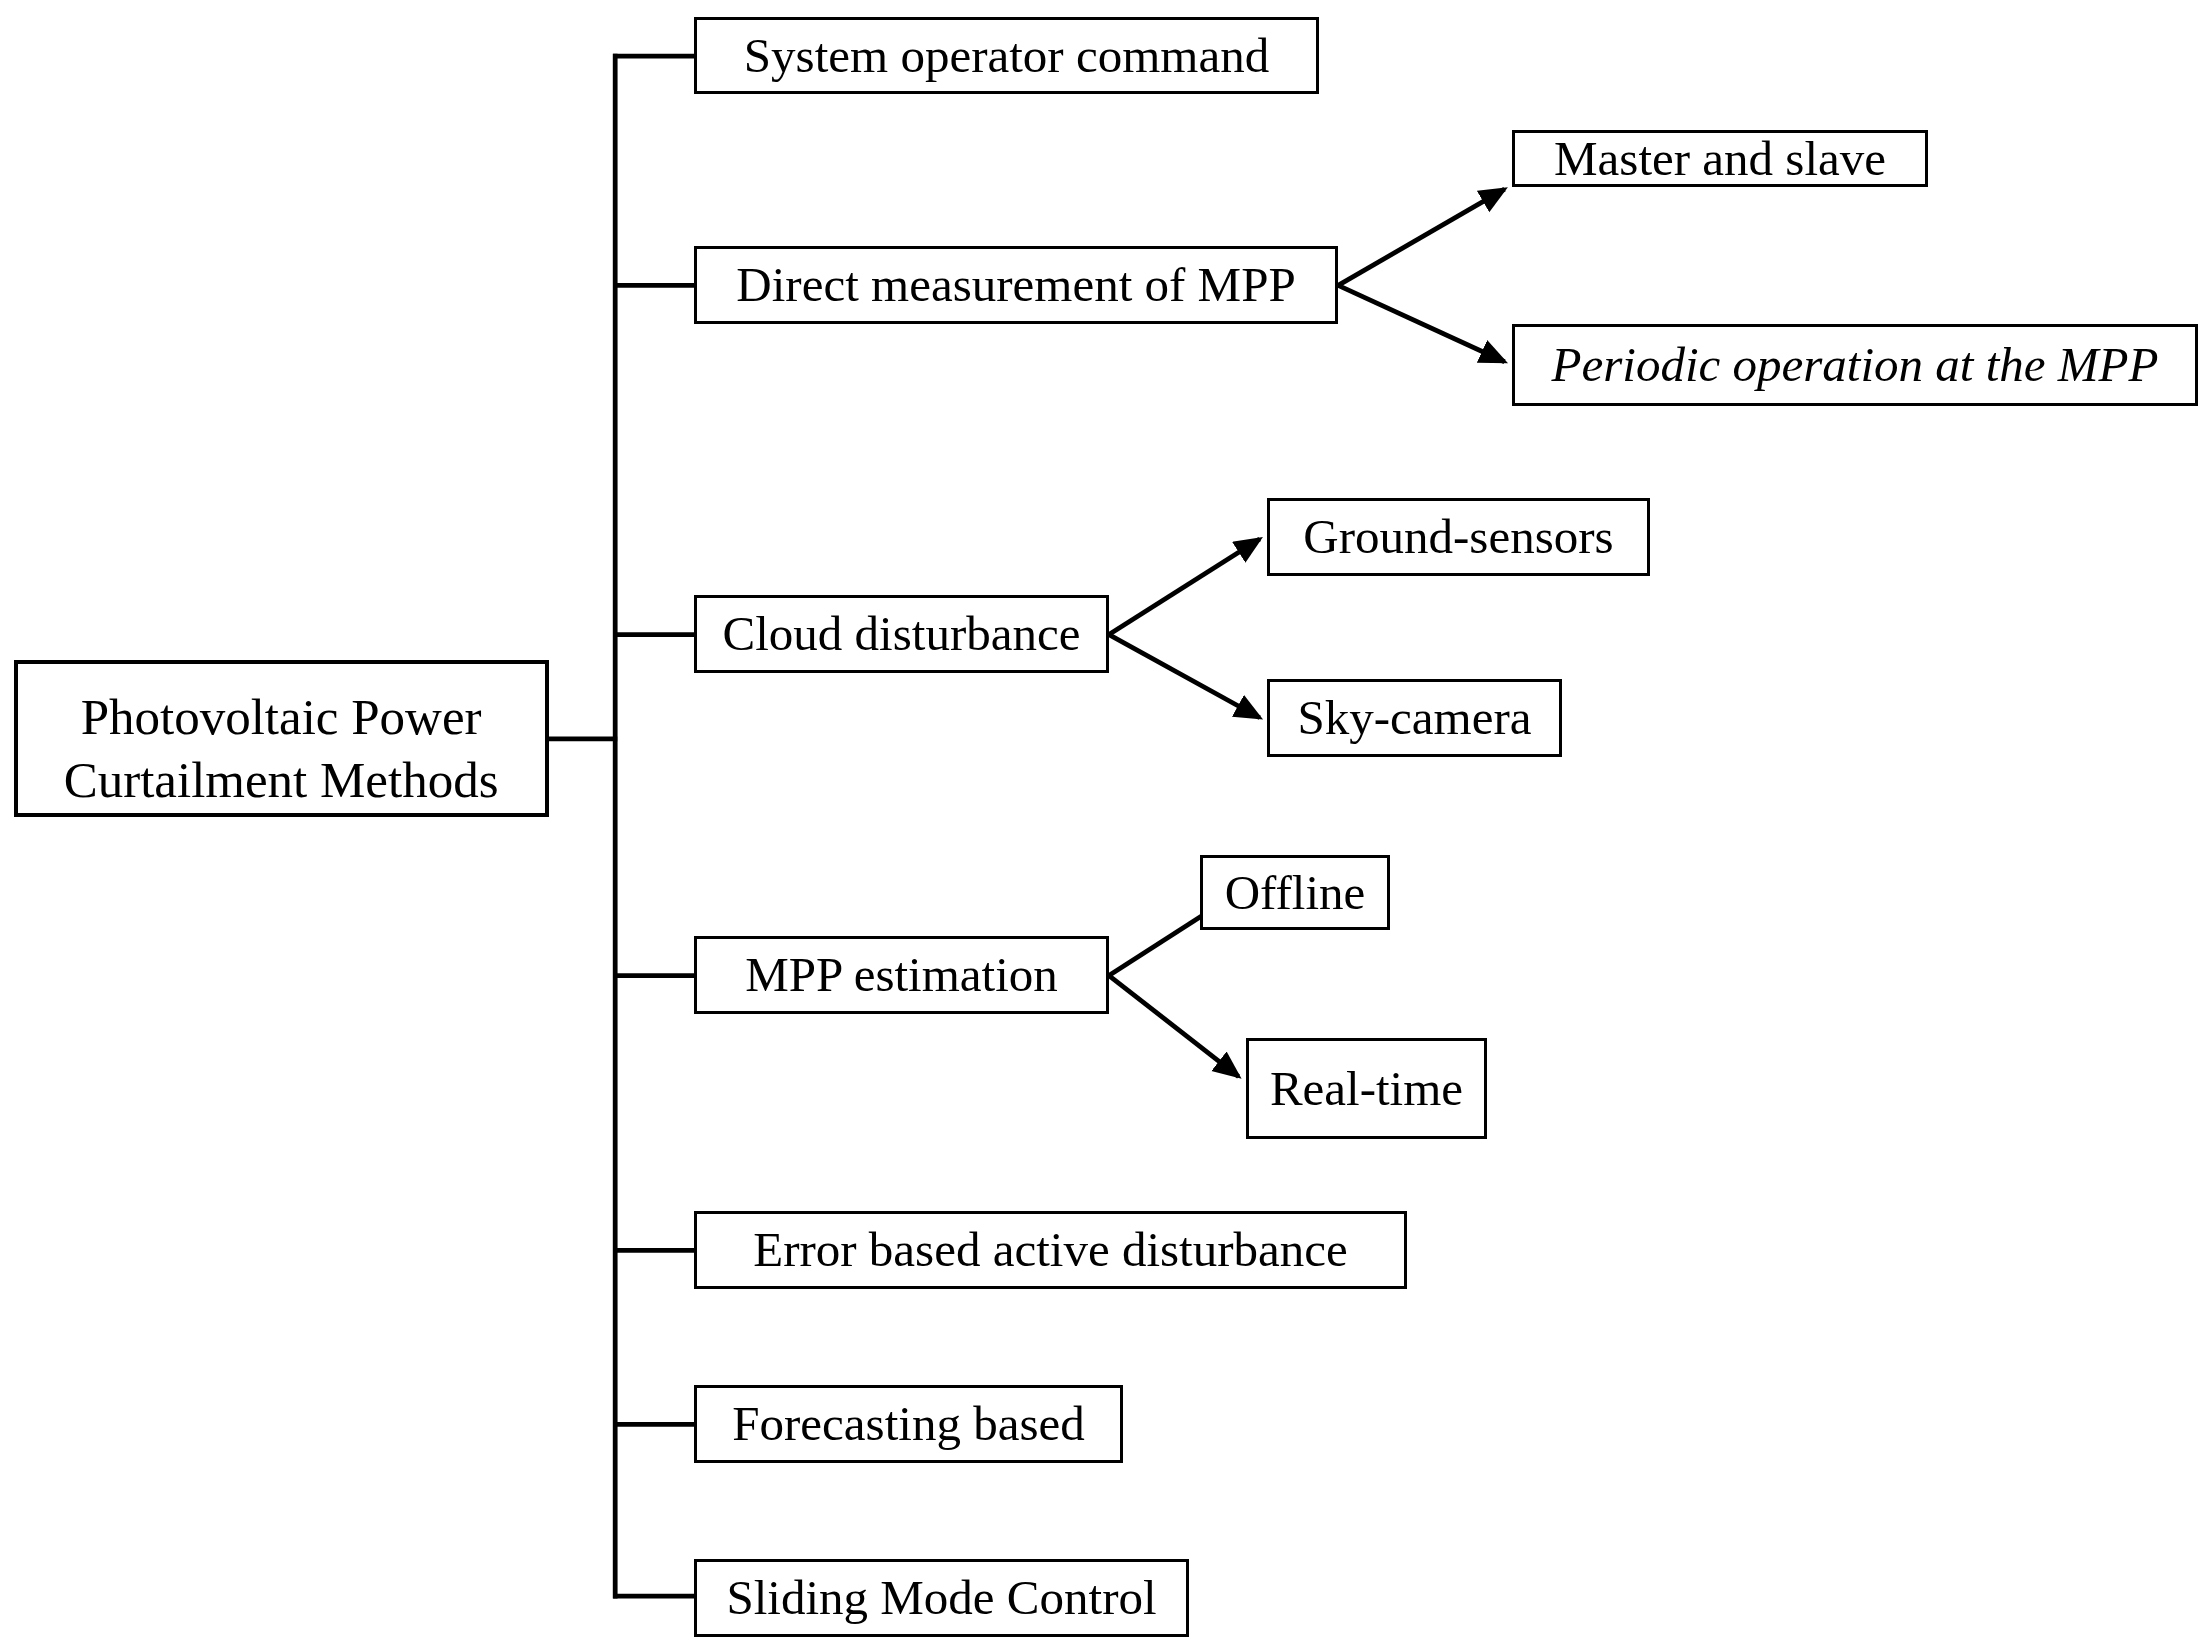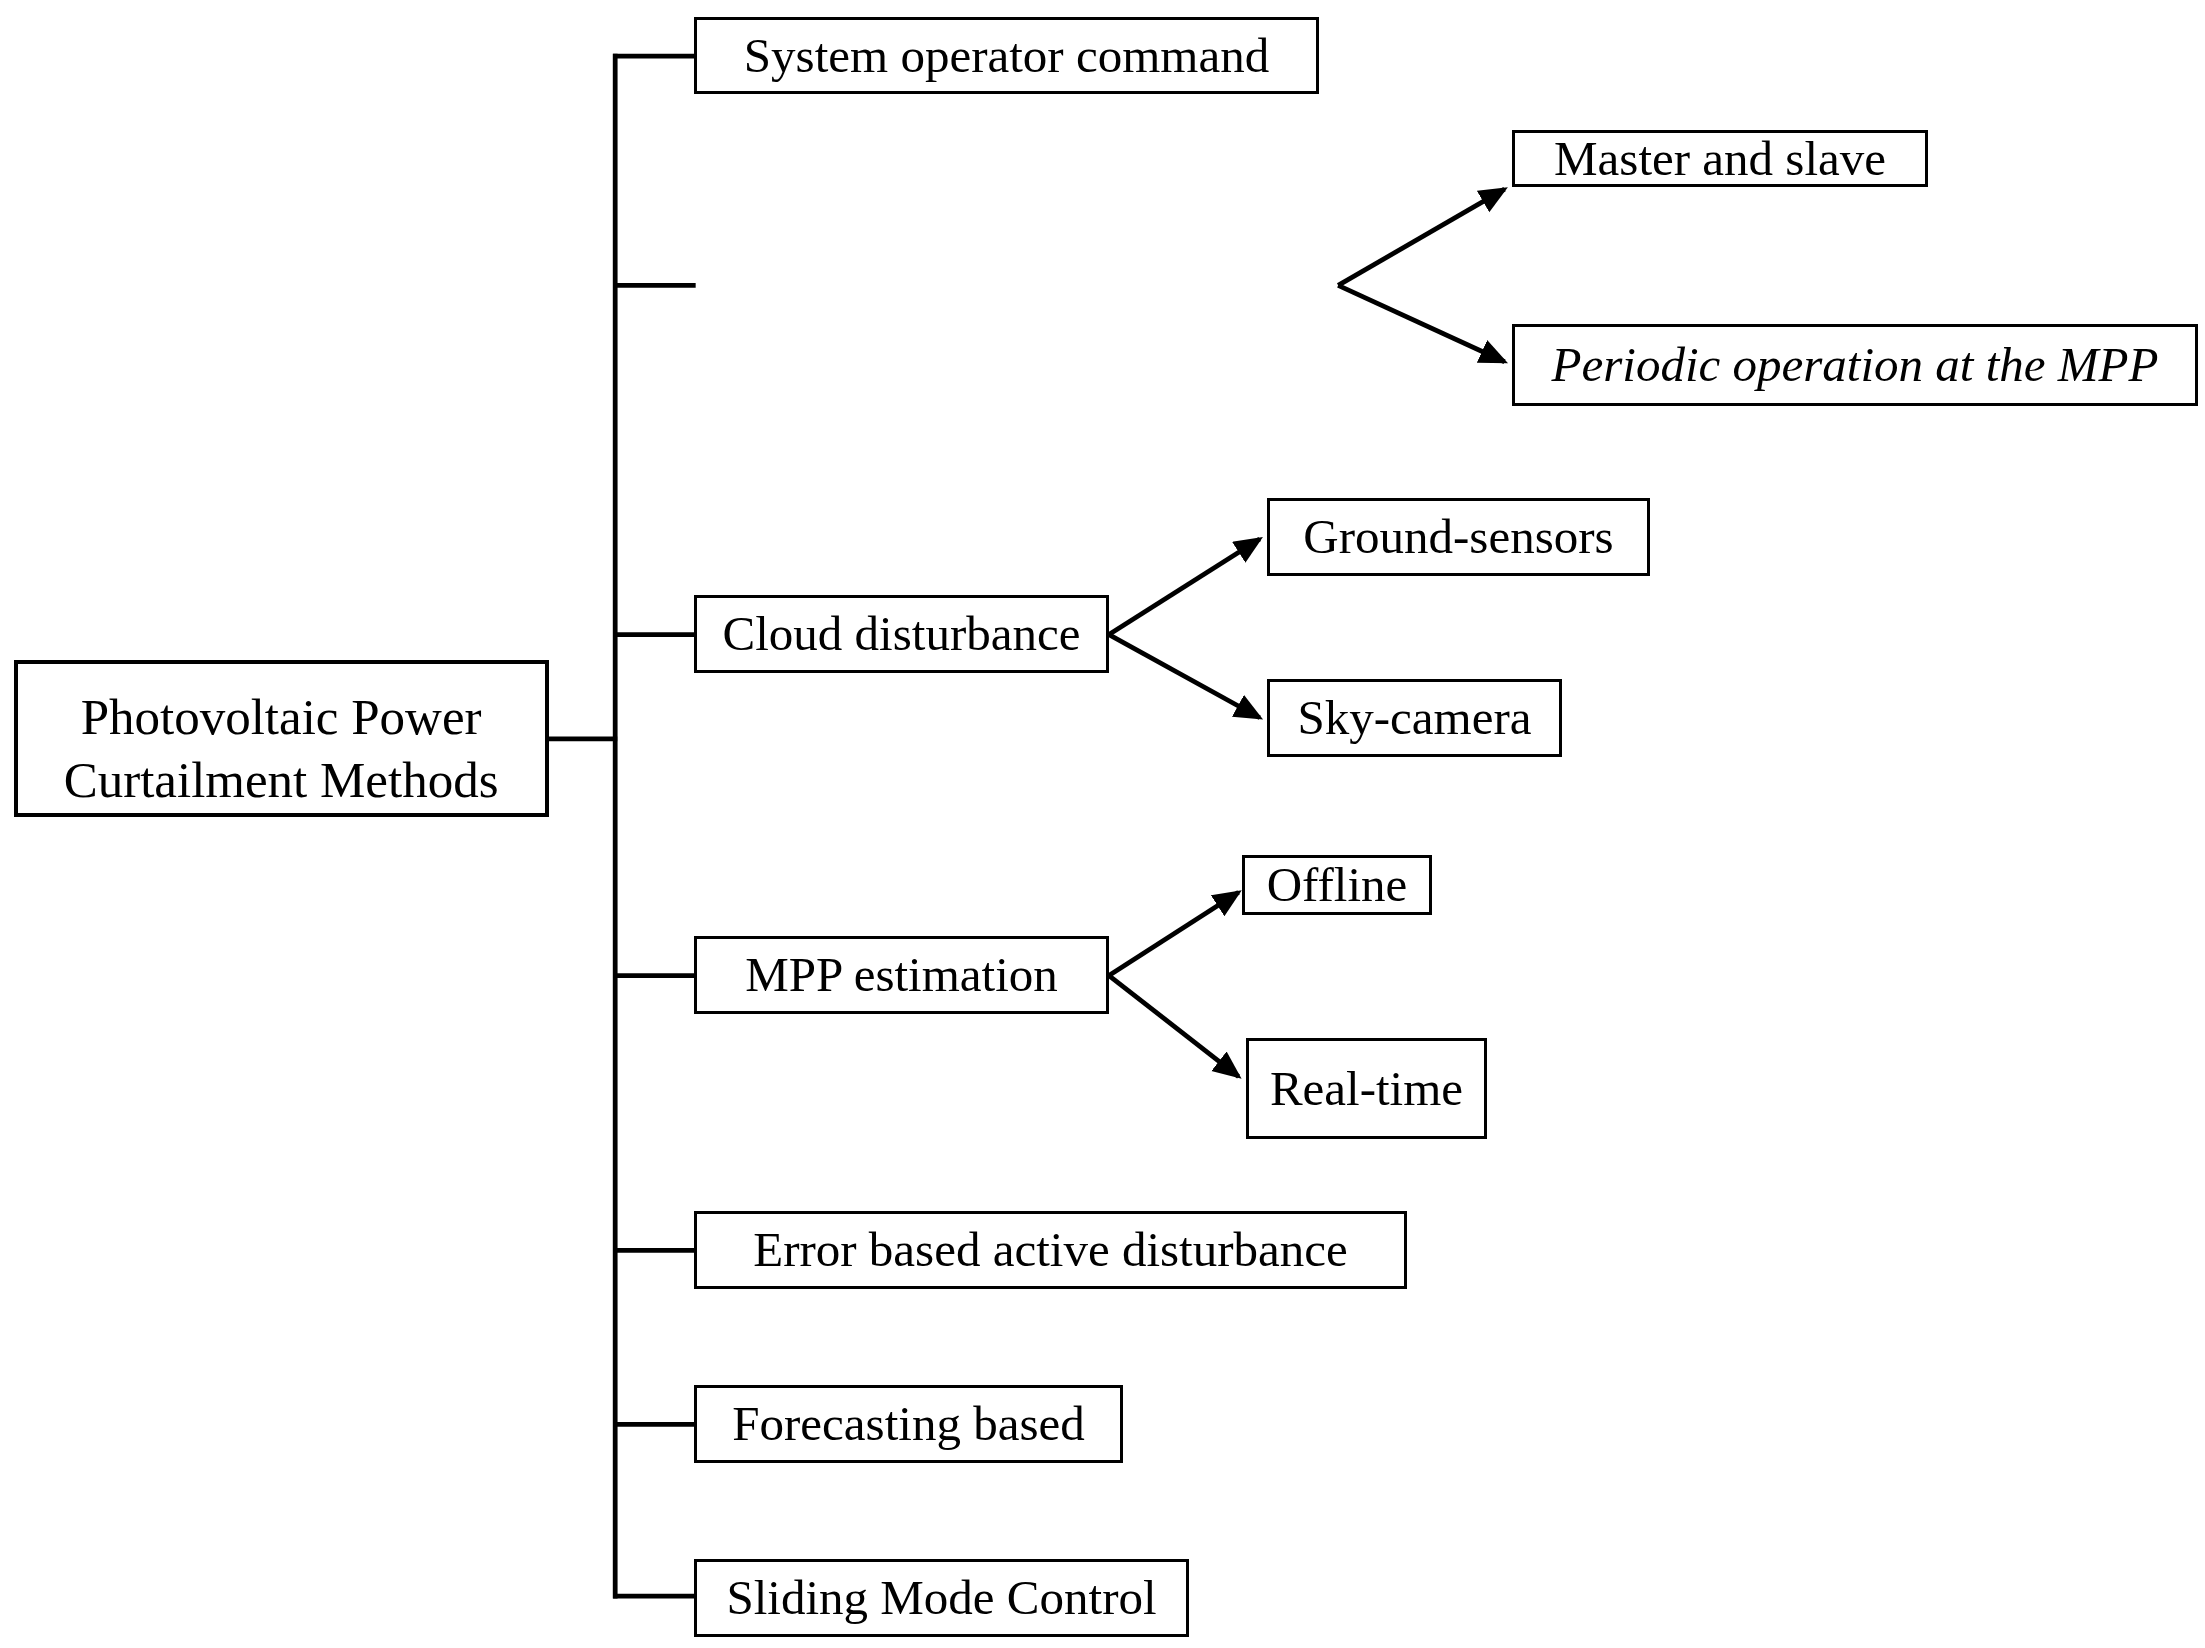--- a/index.html
+++ b/index.html
@@ -78,37 +78,38 @@
     <line x1="1626" y1="1430" x2="1816" y2="1578" stroke="#000000" stroke-width="7" marker-end="url(#arrowhead)"></line>
   </svg>
 
   <div class="node root" style="left:13.6px; top:660px; width:535px; height:157px;">
     <div>Photovoltaic Power</div>
     <div>Curtailment Methods</div>
   </div>
 
   <div class="node" style="left:694px; top:17px; width:625px; height:77px;">System operator command</div>
 
+  <div class="node" style="left:694px; top:246px; width:644px; height:78px;">Direct measurement of MPP</div>
 
   <div class="node" style="left:694px; top:595px; width:415px; height:78px;">Cloud disturbance</div>
 
   <div class="node" style="left:694px; top:936px; width:415px; height:78px;">MPP estimation</div>
 
   <div class="node" style="left:694px; top:1211px; width:713px; height:78px;">Error based active disturbance</div>
 
   <div class="node" style="left:694px; top:1385px; width:429px; height:78px;">Forecasting based</div>
 
   <div class="node" style="left:694px; top:1559px; width:495px; height:78px;">Sliding Mode Control</div>
 
   <div class="node" style="left:1512px; top:130px; width:416px; height:57px;">Master and slave</div>
 
   <div class="node" style="left:1512px; top:324px; width:686px; height:82px;font-style:italic;">Periodic operation at the MPP</div>
 
   <div class="node" style="left:1267px; top:498px; width:383px; height:78px;">Ground-sensors</div>
 
   <div class="node" style="left:1267px; top:679px; width:295px; height:78px;">Sky-camera</div>
 
-  <div class="node" style="left:1242px; top:855px; width:190px; height:60px;">Offline</div>
+  <div class="node" style="left:1200px; top:855px; width:190px; height:75px;">Offline</div>
 
   <div class="node" style="left:1246px; top:1038px; width:241px; height:101px;">Real-time</div>
 
 </div>
 
 
 </body></html>

